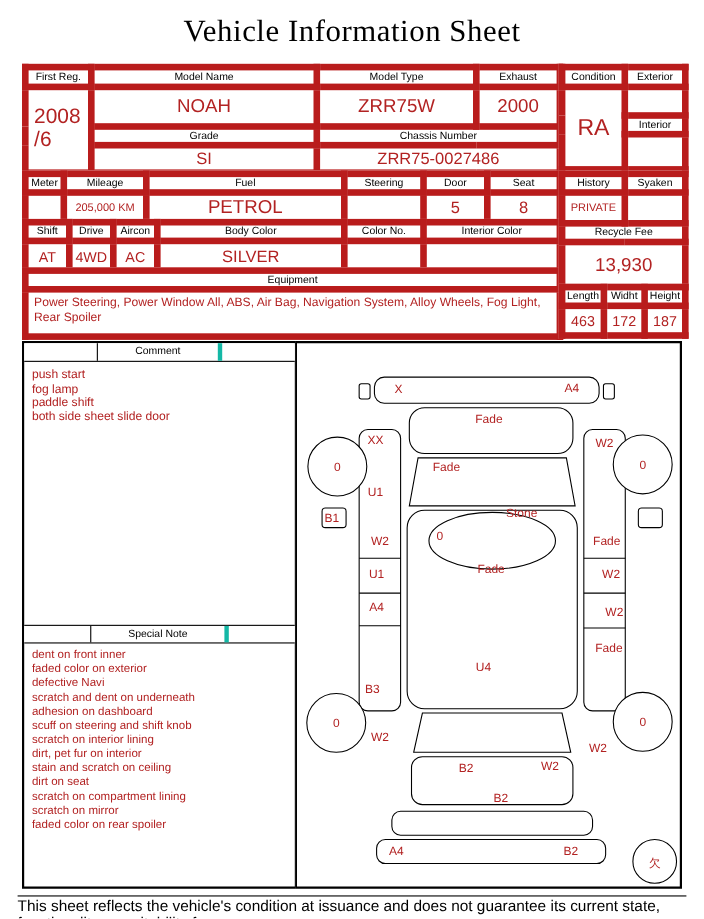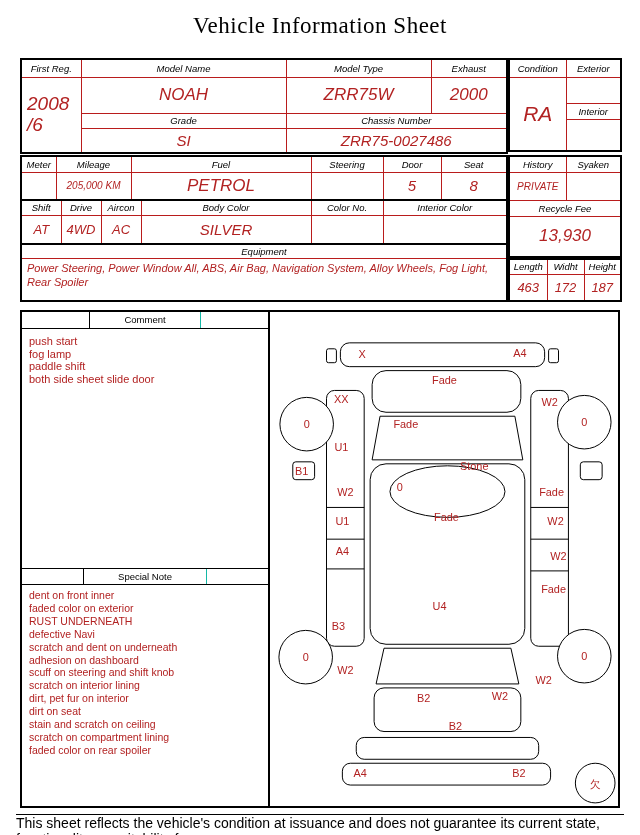--- a/index.html
+++ b/index.html
@@ -3,44 +3,44 @@
 <meta charset="utf-8">
 <style>
   * { margin:0; padding:0; box-sizing:border-box; }
   html, body { background:#fff; }
   .sheet {
     position:relative; width:640px; height:835px; background:#fff;
     font-family:"Liberation Sans","DejaVu Sans",sans-serif; color:#000; overflow:hidden;
   }
   .title {
     position:absolute; top:13px; left:0; width:100%; text-align:center;
-    font-family:"Liberation Serif","DejaVu Serif",serif; font-size:23px; font-weight:500; letter-spacing:.5px;
+    font-family:"Liberation Serif","DejaVu Serif",serif; font-size:28px; font-weight:500; letter-spacing:.5px;
   }
   table { border-collapse:collapse; position:absolute; table-layout:fixed; background:#fff; }
   table.outer { border:2px solid #000; }
-  td { border:1px solid #b91c1c; padding:0; overflow:hidden; vertical-align:middle;font-style:italic; }
+  td { border:6px solid #b91c1c; padding:0; overflow:hidden; vertical-align:middle; }
   .hdr { font-size:9.5px; text-align:center; color:#000; }
   .val { color:#b22222; text-align:center; }
   .fs10 { font-size:10px; } .fs11 { font-size:11px; } .fs13 { font-size:13px; }
   .fs15 { font-size:15px; } .fs17 { font-size:17px; } .fs19 { font-size:19px; } .fs21 { font-size:21px; }
   .left-panel {
     position:absolute; left:20px; top:310px; width:249px; height:498px;
     border:2px solid #000; border-right:1px solid #000;
   }
   .diagram-box {
     position:absolute; left:269px; top:310px; width:351px; height:498px;
     border:2px solid #000; border-left:1px solid #000;
   }
   .section-hdr {
     position:absolute; left:0; width:100%; height:17px; display:flex; justify-content:center;
     border-bottom:1px solid #000; background:#fff;
   }
   .section-hdr span {
     font-size:9.5px; line-height:16px; padding:0 34px;
-    border-left:1px solid #000; border-right:1px solid #14b8a6;
+    border-left:1px solid #000; border-right:4px solid #14b8a6;
   }
   .note-list { position:absolute; left:7px; right:4px; color:#b22222; }
   .note-list .note-line { white-space:nowrap; }
   .footer {
     position:absolute; left:16px; top:814px; width:608px; border-top:1.5px solid #000;
     font-size:14px; text-align:left; padding-top:0; color:#000;
   }
   svg.diagram { position:absolute; left:-1px; top:0; width:349px; height:494px; }
   #marker-layer text { fill:#b22222; font-size:11px; font-family:"Liberation Sans","DejaVu Sans",sans-serif; }
   .carline { fill:#fff; stroke:#000; stroke-width:1; }
@@ -234,30 +234,30 @@
         <div class="note-line">paddle shift</div>
         <div class="note-line">both side sheet slide door</div>
       </div>
 
     <div class="section-hdr" style="top:256px; border-top:1px solid #000;">
       <span>Special Note</span>
     </div>
     <div class="note-list" style="top:277px; font-size:10.5px; line-height:12.9px;">
         <div class="note-line">dent on front inner</div>
         <div class="note-line">faded color on exterior</div>
-        <div class="note-line">RUST UNDERNEATH</div>
         <div class="note-line">defective Navi</div>
         <div class="note-line">scratch and dent on underneath</div>
         <div class="note-line">adhesion on dashboard</div>
         <div class="note-line">scuff on steering and shift knob</div>
         <div class="note-line">scratch on interior lining</div>
         <div class="note-line">dirt, pet fur on interior</div>
+        <div class="note-line">stain and scratch on ceiling</div>
         <div class="note-line">dirt on seat</div>
-        <div class="note-line">stain and scratch on ceiling</div>
         <div class="note-line">scratch on compartment lining</div>
+        <div class="note-line">scratch on mirror</div>
         <div class="note-line">faded color on rear spoiler</div>
       </div>
   </div>
 
   <div class="diagram-box">
     <svg class="diagram" viewBox="0 0 352 496" preserveAspectRatio="xMidYMid meet">
       <g class="carline">
         <rect x="72" y="30" width="206" height="24" rx="9"></rect>
         <rect x="58" y="36" width="10" height="14" rx="2"></rect>
         <rect x="282" y="36" width="10" height="14" rx="2"></rect>

